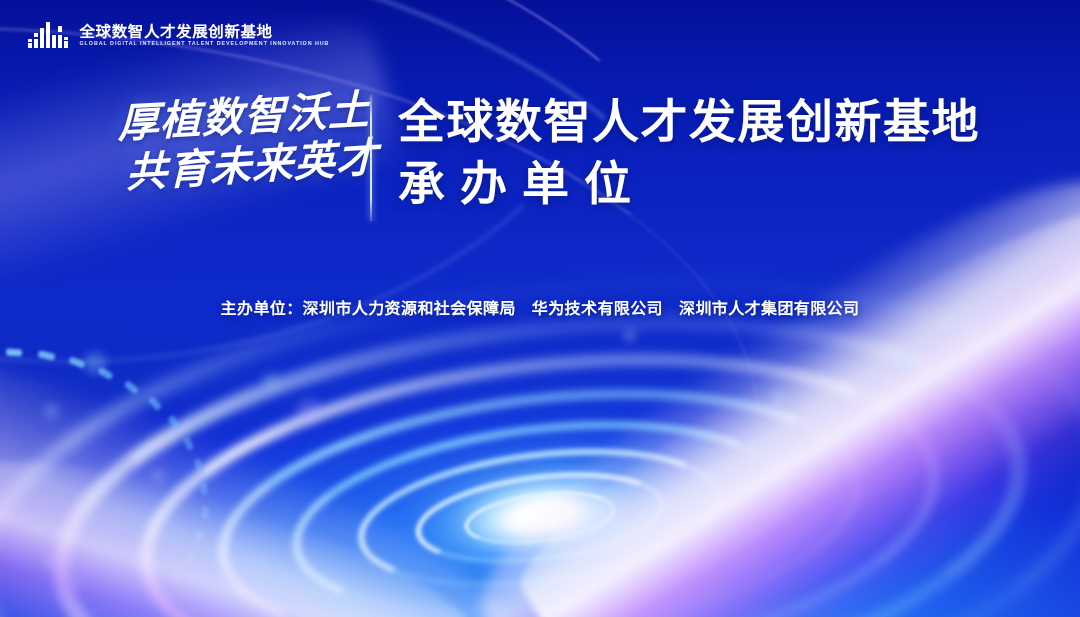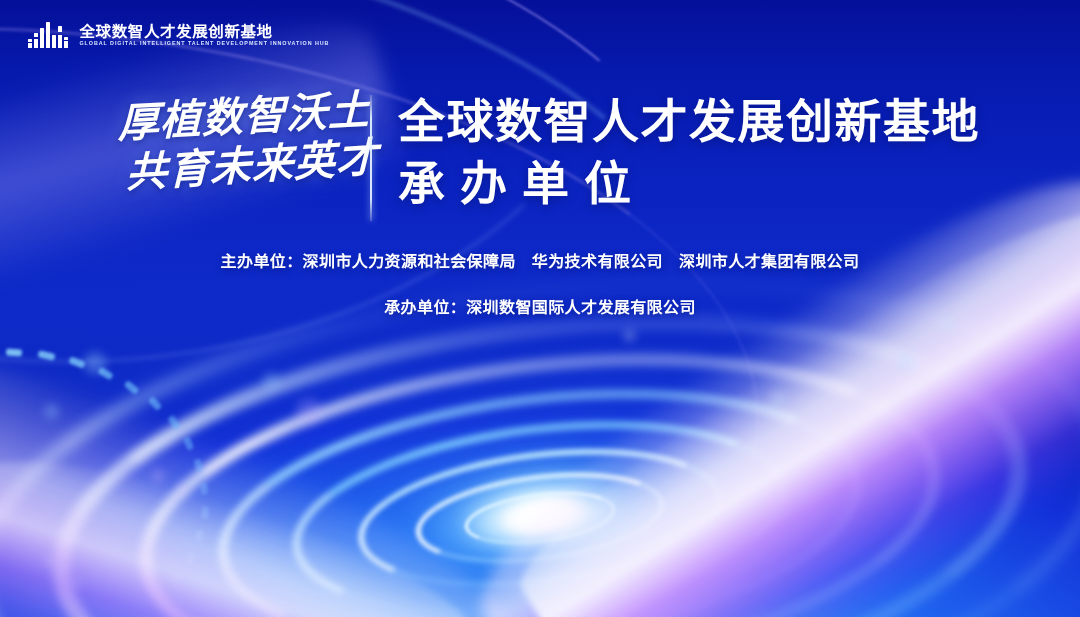--- a/index.html
+++ b/index.html
@@ -195,21 +195,21 @@
   }
   .h2{
     margin-top:13px; font-size:47px; font-weight:700; color:#fff; line-height:1.04;
     letter-spacing:15px; white-space:nowrap;
     text-shadow:0 3px 9px rgba(6,18,110,.55);
   }
 
   
   .orgs{ position:absolute; left:0; right:0; top:248px; text-align:center; }
   .org{ color:#ffffff; font-size:16px; font-weight:700; letter-spacing:.4px;
-        text-shadow:0 2px 6px rgba(6,18,110,.55); white-space:nowrap; }
+        text-shadow:0 2px 6px rgba(6,18,110,.55); white-space:nowrap;margin-top:47px; }
   .org .sep{ display:inline-block; width:16px; }
   .org2{ margin-top:22px; }
 </style>
 </head>
 <body>
 
 <div id="stage">
 
   <div class="layer">
     <div class="cyansweep"></div>
@@ -298,17 +298,16 @@
 
     <div class="divider"></div>
 
     <div class="headline">
       <div class="h1">全球数智人才发展创新基地</div>
       <div class="h2">承办单位</div>
     </div>
 
     <div class="orgs">
       <div class="org org1" id="org-hosts">主办单位：深圳市人力资源和社会保障局<span class="sep"></span>华为技术有限公司<span class="sep"></span>深圳市人才集团有限公司</div>
-      <div class="org org2" id="org-co">承办单位：深圳数智国际人才发展有限公司</div>
     </div>
 
   </div>
 </div>
 
 </body></html>

